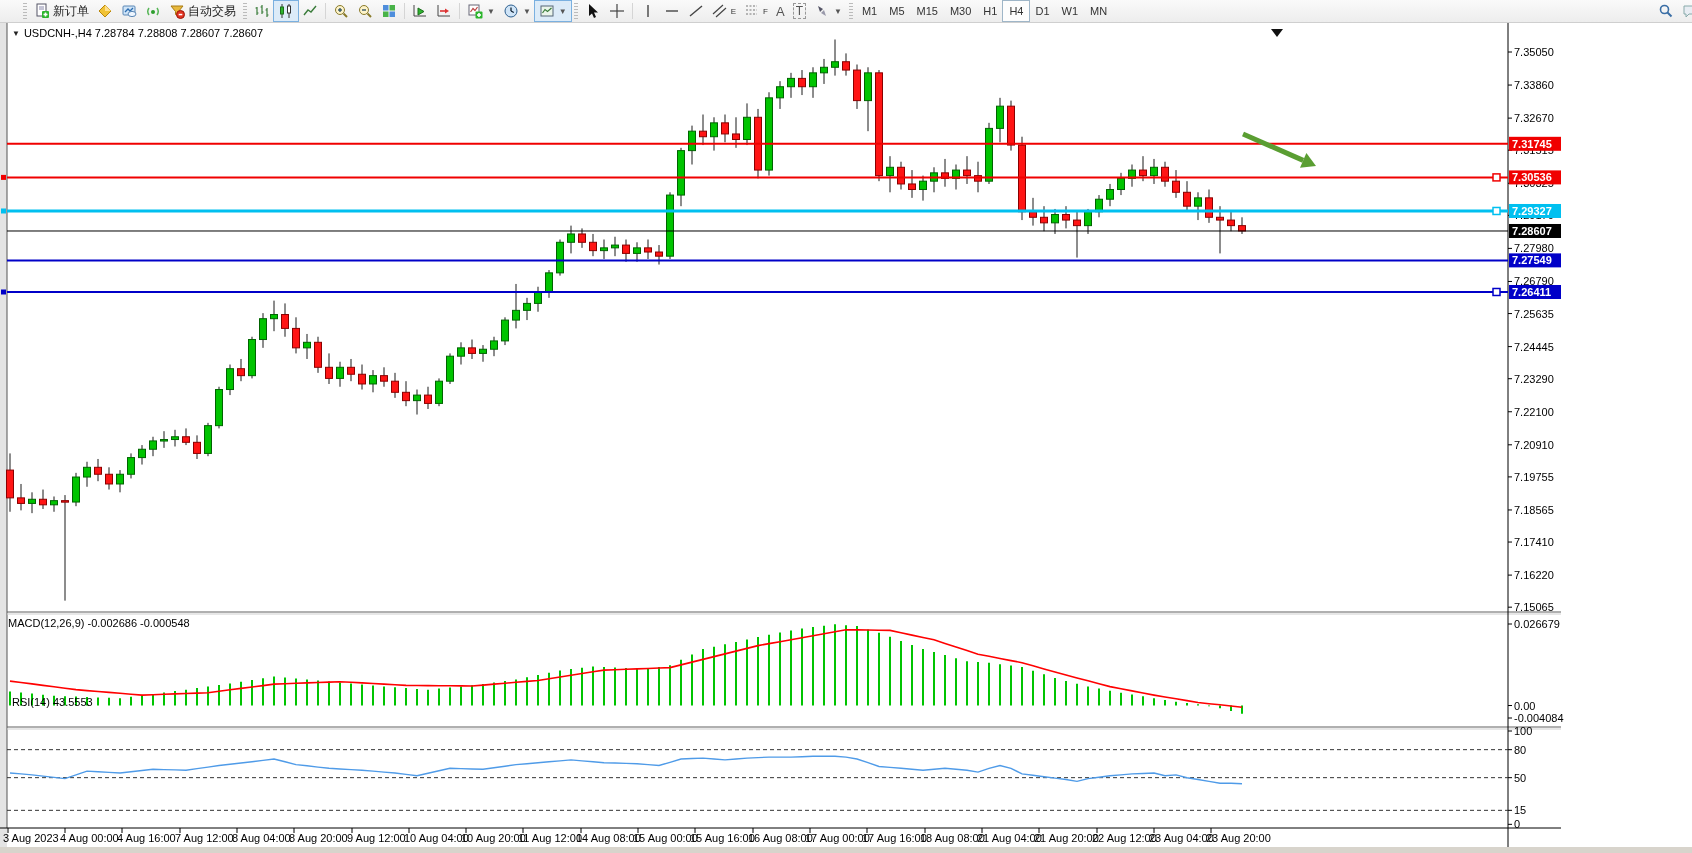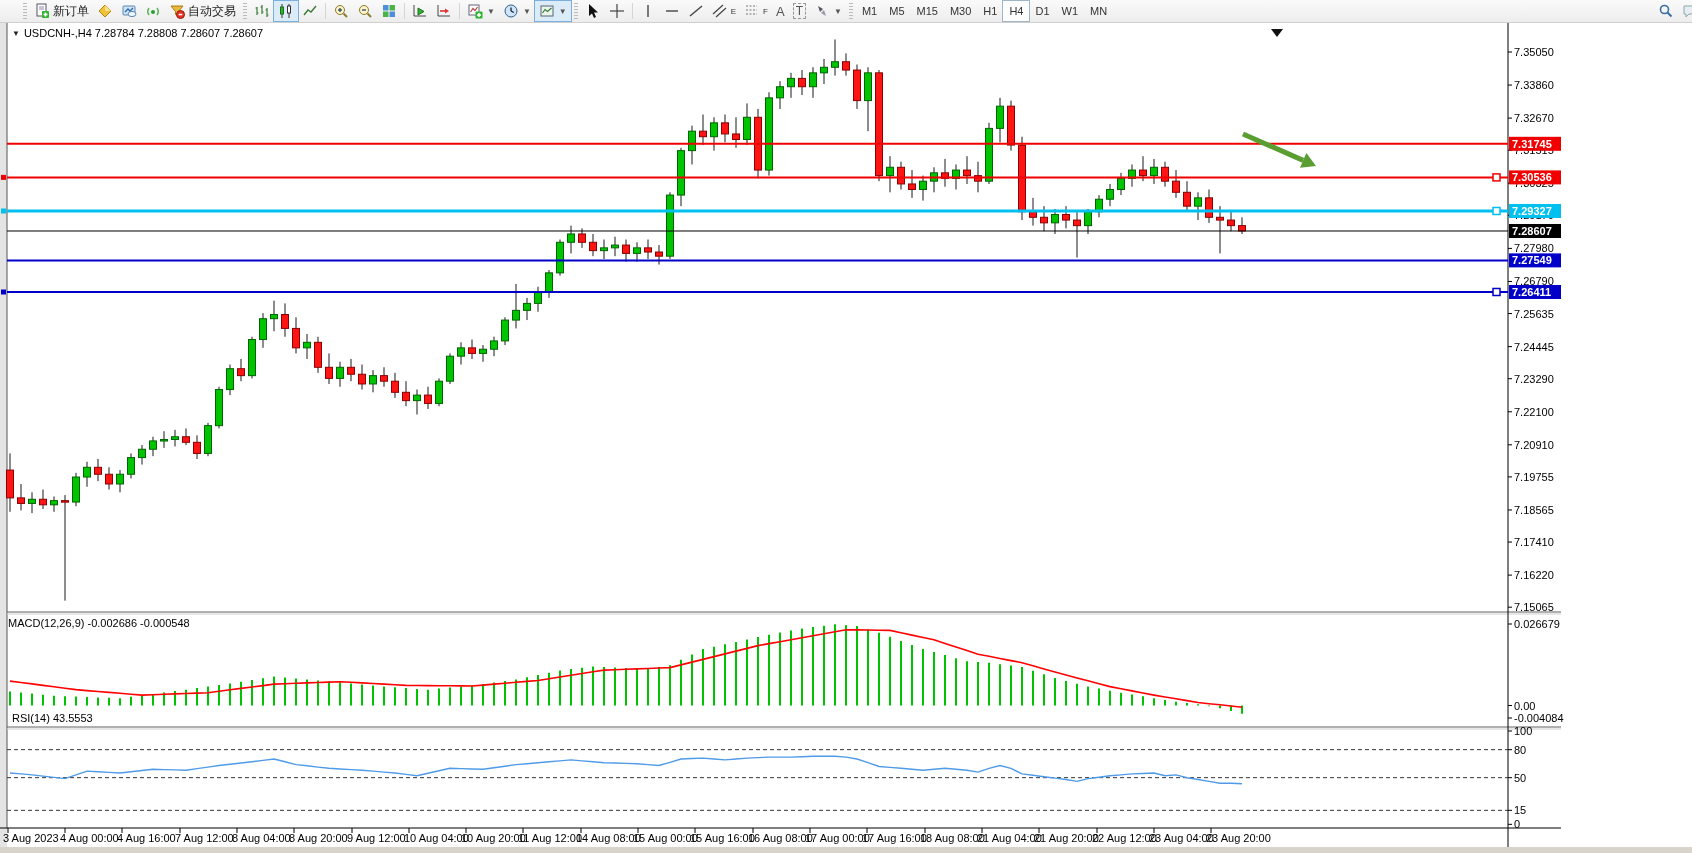--- a/index.html
+++ b/index.html
@@ -20,21 +20,21 @@
   .spacer{flex:1;}
   .chatwrap{position:relative;margin-right:10px;}
   .badge{position:absolute;top:-4px;right:-7px;background:#e33022;color:#fff;
     border-radius:50%;width:12px;height:12px;font-size:9px;line-height:12px;
     text-align:center;font-weight:bold;}
   .icon16{width:16px;height:16px;display:block;}
   
   .overlay{position:absolute;z-index:4;font-size:11px;color:#000;white-space:pre;}
   #chart-title{top:27px;left:12px;}
   #macd-header{top:617px;left:8px;}
-  #rsi-header{top:712px;left:12px;text-align:center;}
+  #rsi-header{top:696px;left:12px;text-align:center;}
   .ddglyph{font-size:8px;vertical-align:1px;color:#222;margin-right:4px;}
   svg#chart-svg{position:absolute;top:0;left:0;z-index:1;}
   svg text{font-family:"Liberation Sans",sans-serif;font-size:11px;fill:#000;}
   svg text.tag{fill:#fff;font-weight:bold;}
 </style>
 </head>
 <body>
 
 <div class="toolbar">
   <div class="grip"></div>

